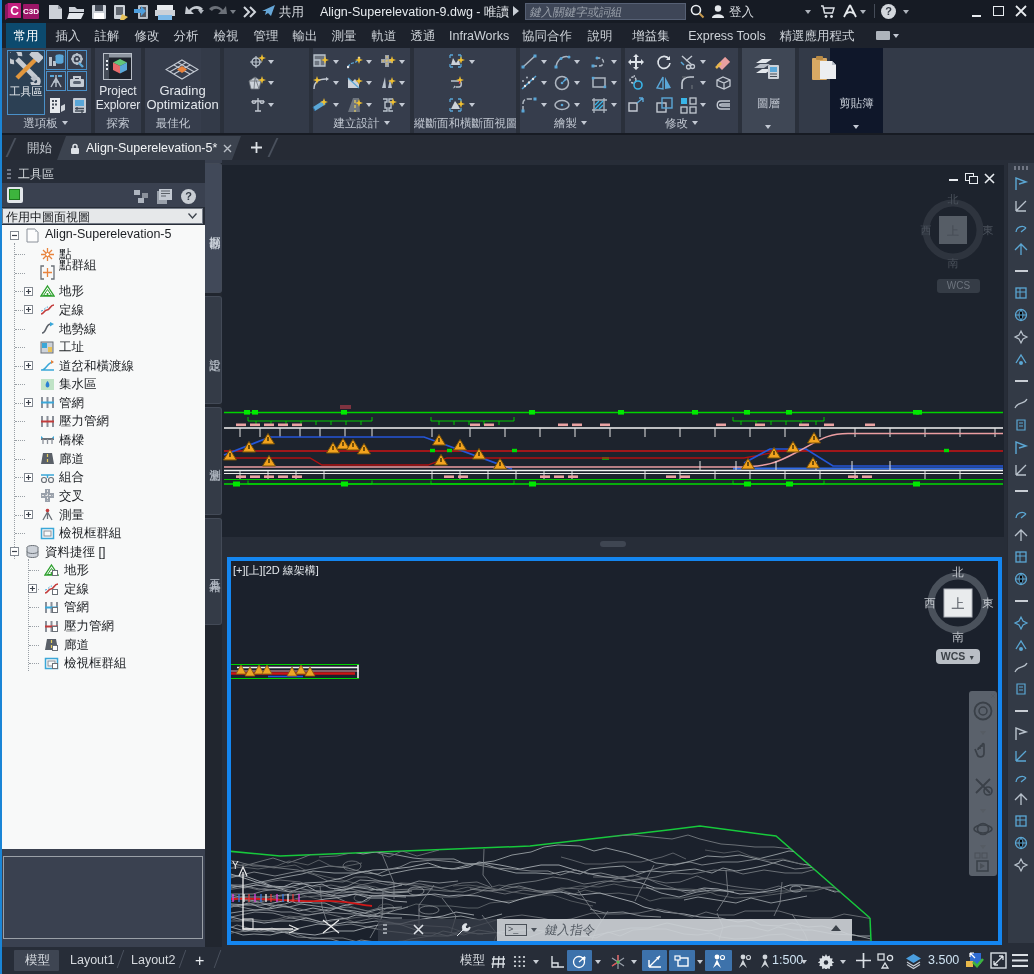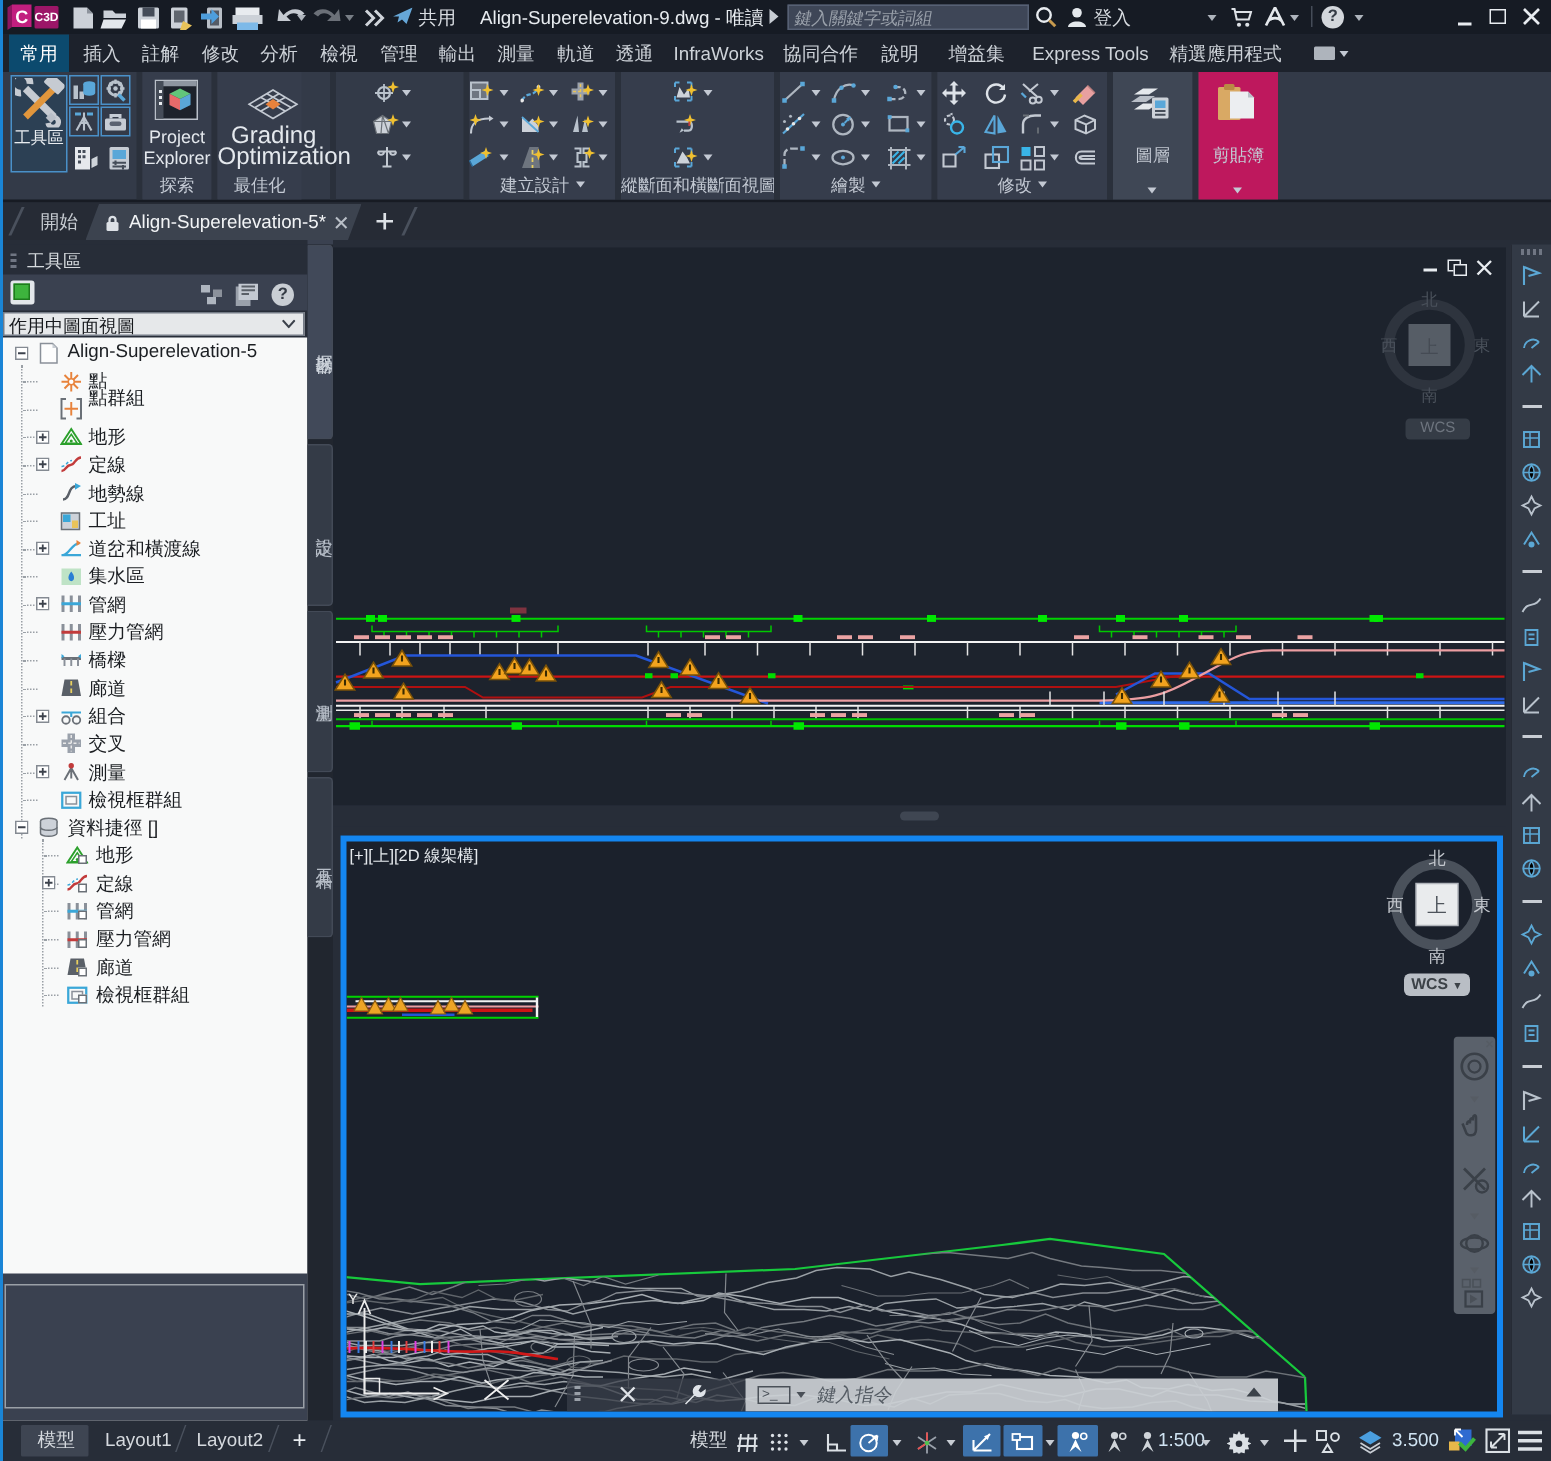--- a/index.html
+++ b/index.html
@@ -133,20 +133,23 @@
  <div class="tab" style="left:519px;width:56px">協同合作</div>
  <div class="tab" style="left:586px;width:28px">說明</div>
  <div class="tab" style="left:630px;width:42px">增益集</div>
  <div class="tab" style="left:686px;width:82px">Express Tools</div>
  <div class="tab" style="left:777px;width:80px">精選應用程式</div>
  <div class="abs" style="left:876px;top:8px;width:14px;height:9px;background:#aeb4bc;border-radius:1px"></div>
  <div class="dropdn" style="left:893px;top:11px"></div>
 </div>
 
 <div id="ribbon">
+ <div class="rgroup" style="left:0;width:91px">
+        <div class="glabel">選項板<span class="dn"></span></div>
+      </div>
  <div class="gsep" style="left:91px"></div>
  <div class="rgroup" style="left:95px;width:46px">
         <div class="glabel">探索</div>
       </div>
  <div class="gsep" style="left:141px"></div>
  <div class="rgroup" style="left:145px;width:56px">
         <div class="glabel">最佳化</div>
       </div>
  <div class="gsep" style="left:220px"></div>
  <div class="gsep" style="left:309px"></div>
@@ -164,21 +167,21 @@
  <div class="gsep" style="left:621px"></div>
  <div class="rgroup" style="left:625px;width:113px">
         <div class="glabel">修改<span class="dn"></span></div>
       </div>
  <div class="gsep" style="left:738px"></div>
  <div class="rgroup" style="left:742px;width:53px;background:#3f4755">
         <div class="glabel" style="bottom:22px">圖層</div>
         <div class="dropdn" style="left:23px;bottom:4px;top:auto"></div>
       </div>
  <div class="gsep" style="left:795px"></div>
- <div class="rgroup" style="left:799px;width:53px;background:#be185d">
+ <div class="rgroup" style="left:830px;width:53px;background:#0f172a">
         <div class="glabel" style="bottom:22px">剪貼簿</div>
         <div class="dropdn" style="left:23px;bottom:4px;top:auto"></div>
       </div>
 
  <div class="abs" style="left:7px;top:2px;width:38px;height:65px;border:1px solid #4a90c8;background:#2c4054"></div>
  <svg class="ico" style="left:10px;top:4px" width="33" height="33" viewBox="0 0 33 33">
         <path d="M10 4 A6.5 6.5 0 1 0 4 10" fill="none" stroke="#c6cbd2" stroke-width="4.5"></path>
         <path d="M7 7 L26 26" stroke="#c6cbd2" stroke-width="5"></path>
         <path d="M26 26 a3.5 3.5 0 1 1 -4 4" fill="none" stroke="#c6cbd2" stroke-width="3.5"></path>
         <path d="M25.5 7.5 L7 26" stroke="#e1963c" stroke-width="4.5"></path>
@@ -231,21 +234,21 @@
   <path d="M17 6 L24 9.5 L17 13 L10 9.5 Z" fill="#62c57a"></path>
   <path d="M10 9.5 L17 13 L17 20.5 L10 17 Z" fill="#e86a6a"></path>
   <path d="M24 9.5 L24 17 L17 20.5 L17 13 Z" fill="#5aa7d8"></path>
  </svg>
  <div class="abs" style="left:95px;top:36px;width:46px;height:30px;color:#e4e8ed;font-size:12px;line-height:14px;text-align:center">Project Explorer</div>
 
  <svg class="ico" style="left:165px;top:11px" width="34" height="21" viewBox="0 0 34 21">
   <path d="M17 1 L33 10.5 L17 20 L1 10.5 Z M9 6 L25 15 M25 6 L9 15 M13 3.5 L29 12.7 M21 3.5 L5 12.7" stroke="#c3c9d2" stroke-width="1.1" fill="none"></path>
   <path d="M17 7 L22 10.5 L17 14 L12 10.5 Z" fill="#e8823c"></path>
  </svg>
- <div class="abs" style="left:145px;top:36px;width:75px;height:30px;color:#e4e8ed;font-size:16px;line-height:14px;text-align:center">Grading Optimization</div>
+ <div class="abs" style="left:145px;top:36px;width:75px;height:30px;color:#e4e8ed;font-size:13px;line-height:14px;text-align:center">Grading Optimization</div>
 
  <svg class="ico" style="left:249px;top:6px" width="18" height="15" viewBox="0 0 18 15">
         <circle cx="7" cy="8" r="4" fill="none" stroke="#b9c2cc" stroke-width="1.5"></circle>
         <path d="M7 2 v12 M1 8 h12" stroke="#b9c2cc" stroke-width="1.2"></path>
         <path d="M13 0 L14 3 17 4 14 5 13 8 12 5 9 4 12 3 Z" fill="#f0c030"></path>
       </svg>
  <div class="dropdn" style="left:268px;top:12px"></div>
  <svg class="ico" style="left:248px;top:27px" width="19" height="16" viewBox="0 0 19 16">
         <path d="M7 2 L13 6 L11 14 L3 14 L1 6 Z" fill="#cdd2d9"></path>
         <path d="M7 2 L13 6 L11 14 L3 14 L1 6 Z M7 2 L6 14 M7 2 L11 14 M1 6 L13 6" stroke="#6a7077" stroke-width="0.8" fill="none"></path>

